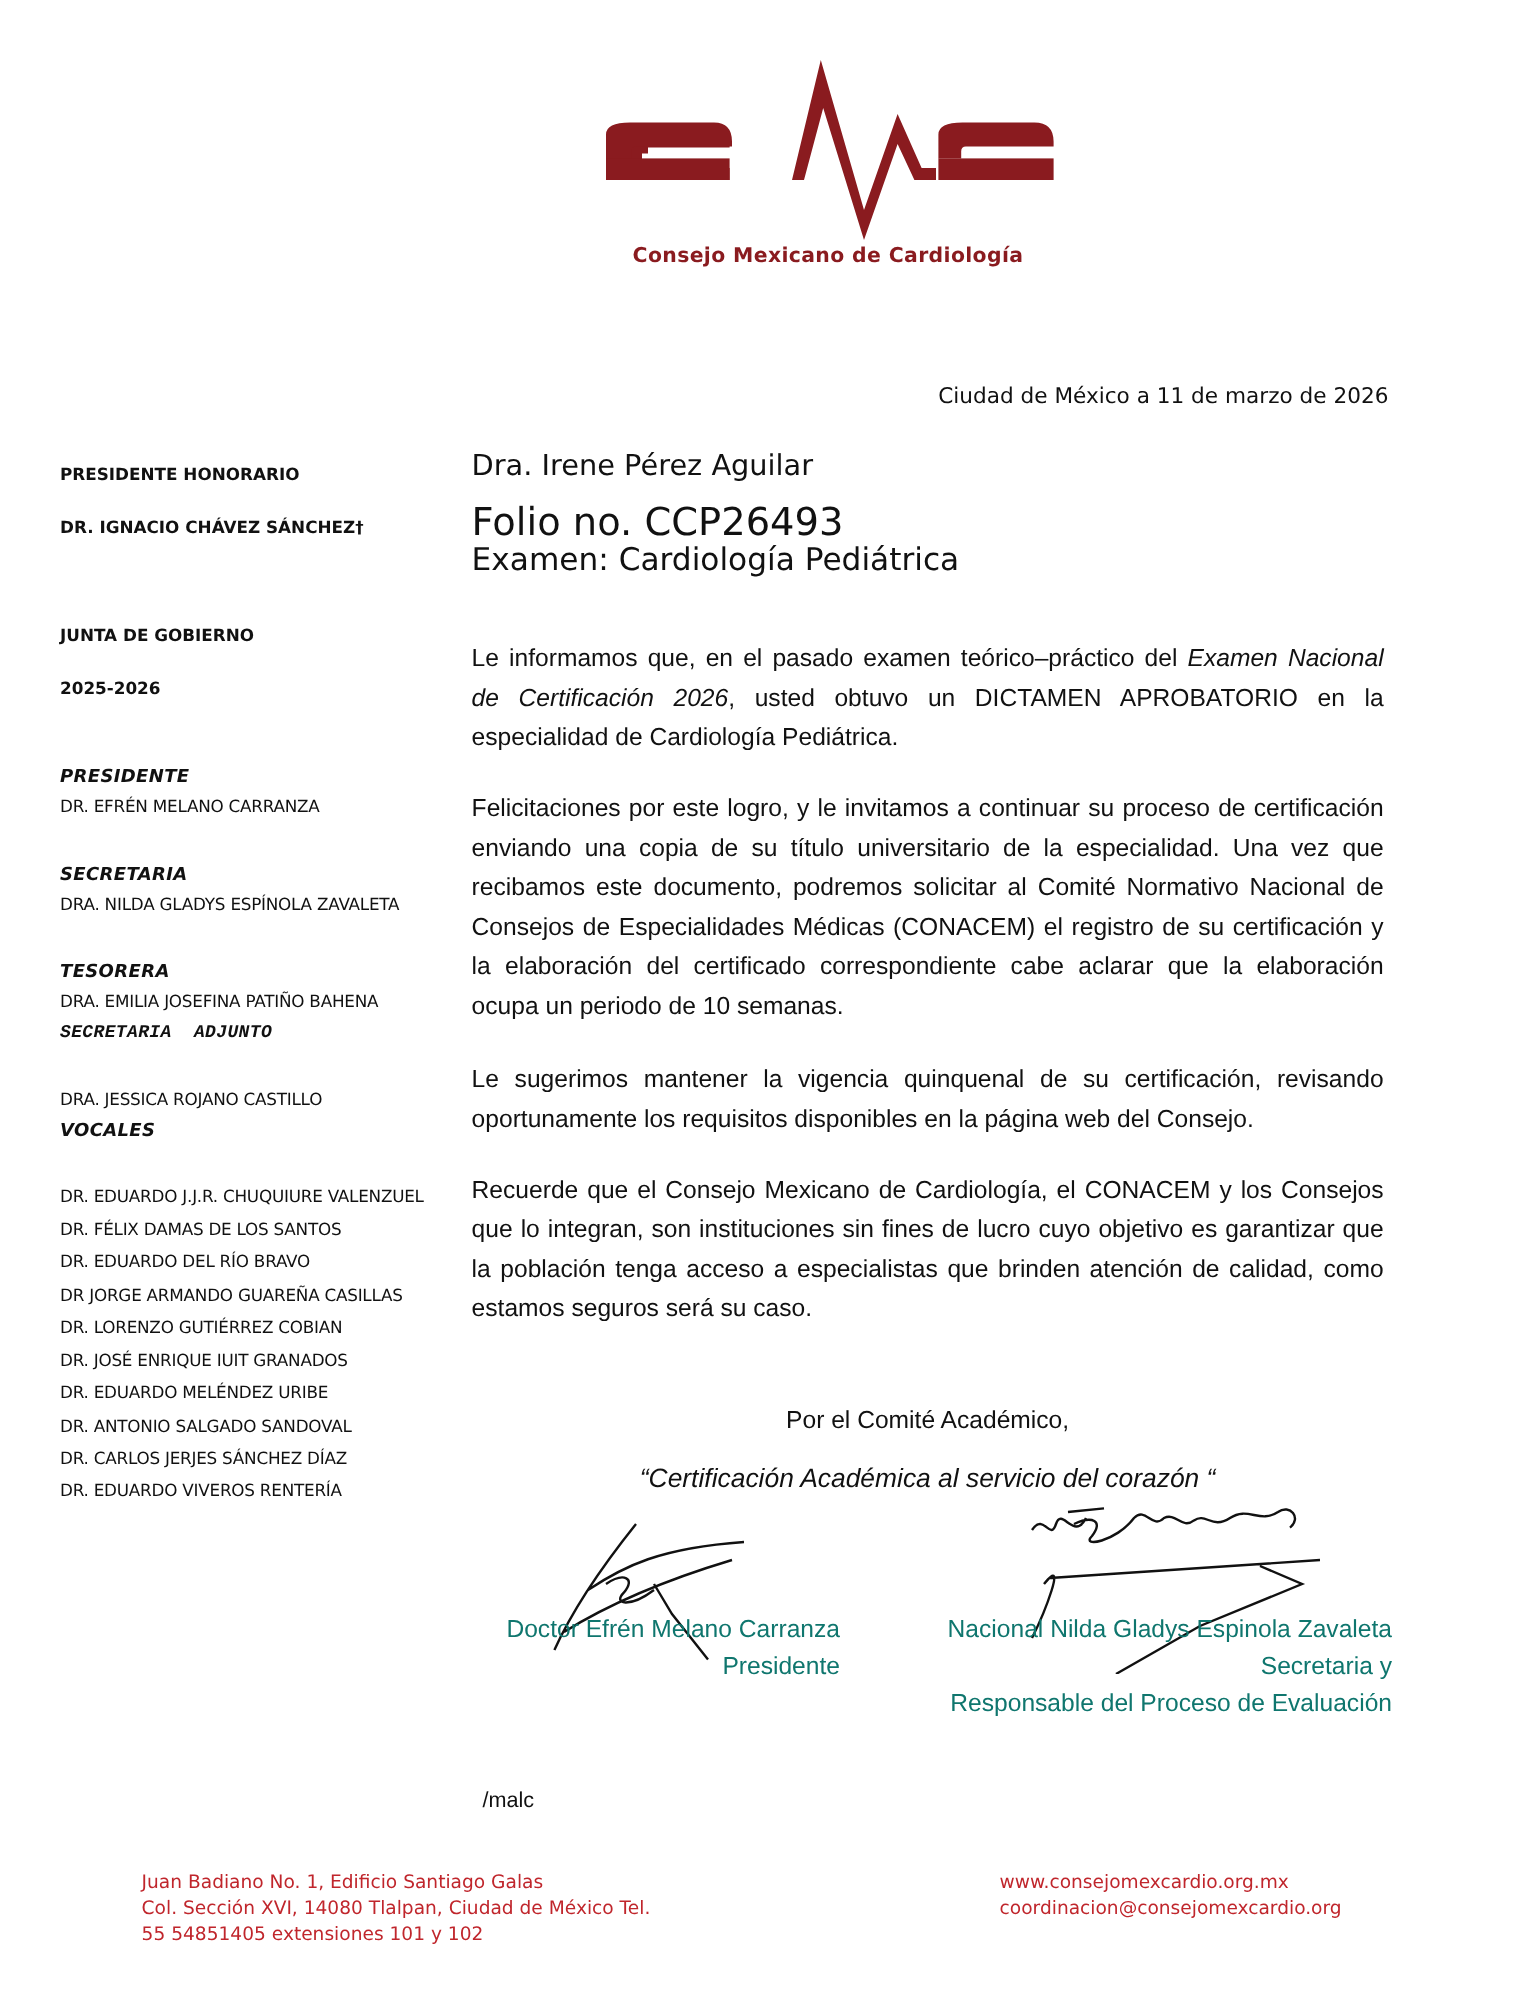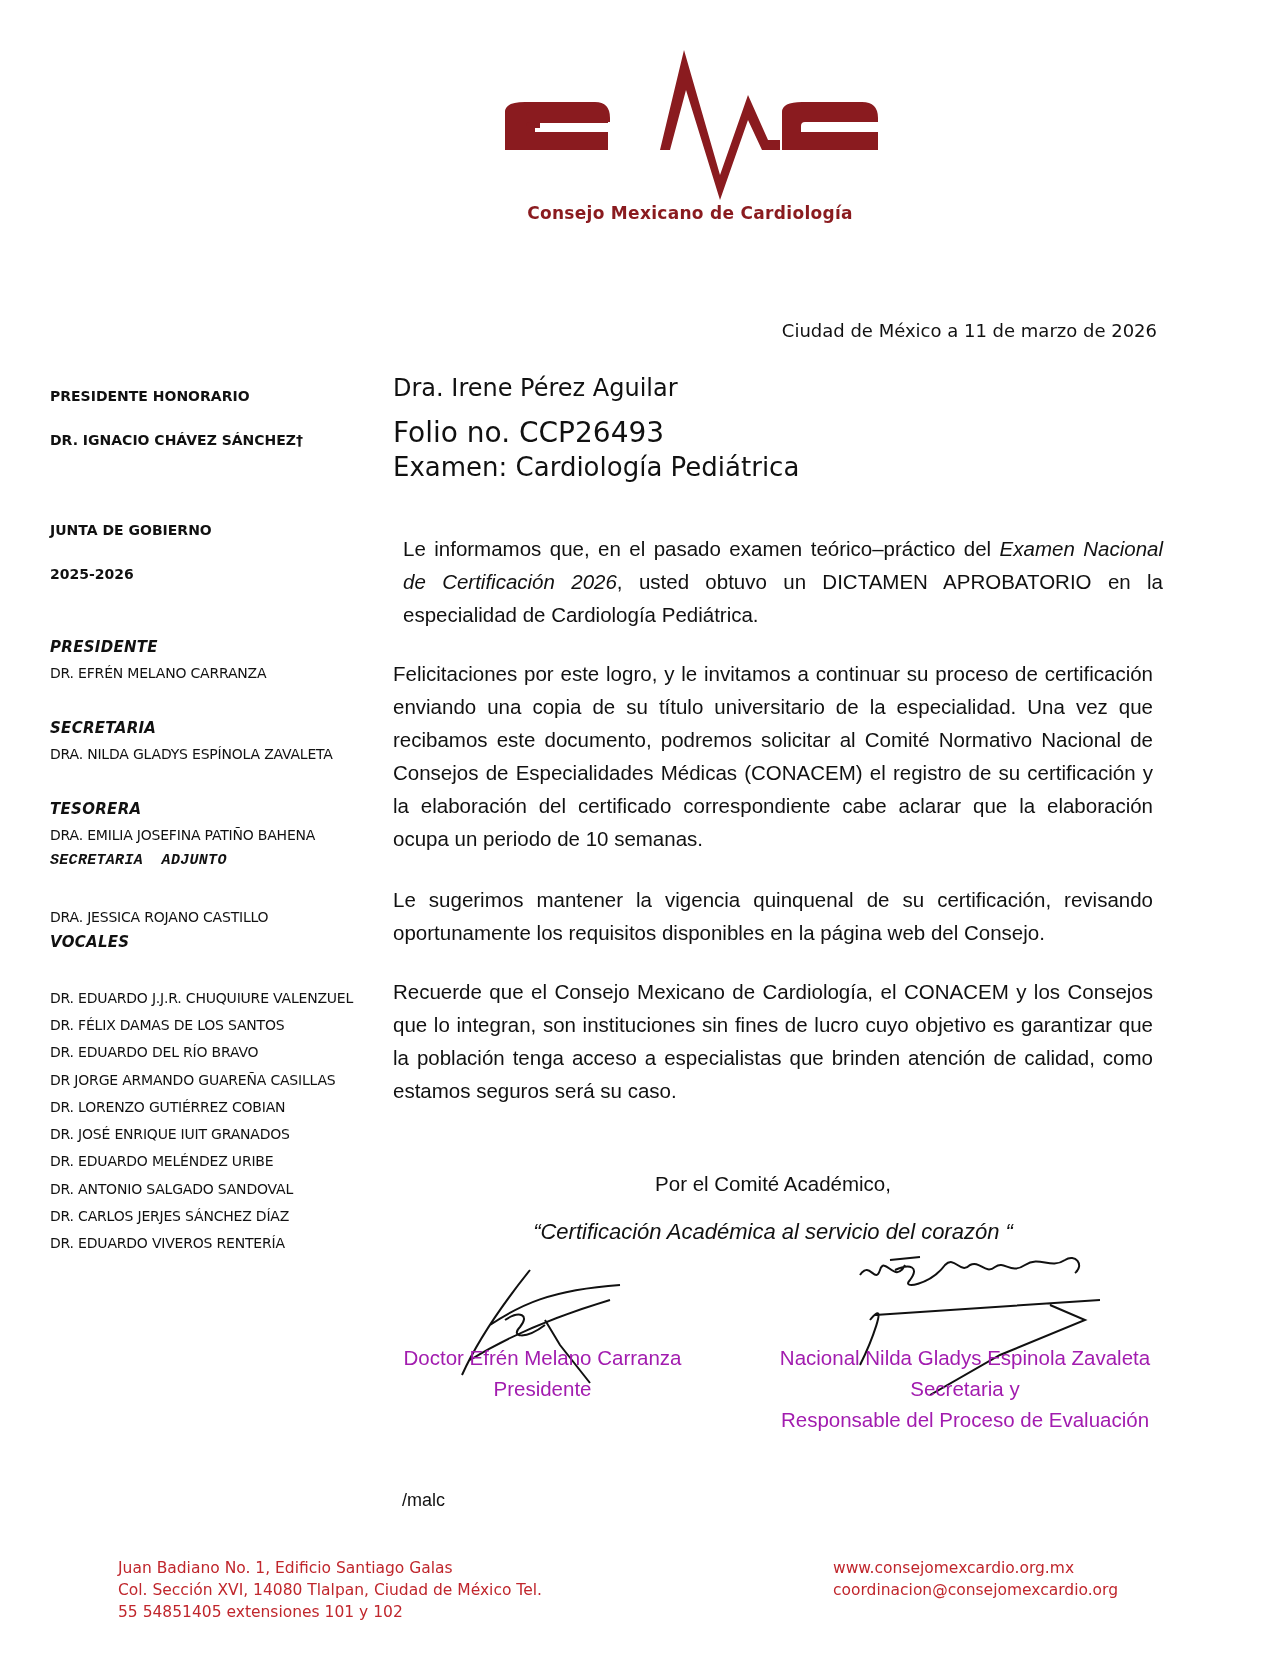--- a/index.html
+++ b/index.html
@@ -10,35 +10,35 @@
   .date { position:absolute; right:123px; top:320px; font-family:"DejaVu Sans", sans-serif; font-size:18px; color:#111; }
 
   .sidebar { position:absolute; left:50px; top:0; width:320px; font-family:"DejaVu Sans", sans-serif; font-size:14px; color:#111; }
   .sb { position:absolute; left:0; white-space:nowrap; }
   .sb-b { font-weight:bold; font-size:14px; }
   .sb-bi { font-weight:bold; font-style:italic; font-size:15px; letter-spacing:0.3px; }
   .sb-n { font-size:14px; letter-spacing:-0.2px; }
 
   .recipient { position:absolute; left:393px; top:374px; font-family:"DejaVu Sans", sans-serif; color:#111; }
   .recipient .r1 { font-size:24px; position:absolute; top:0; white-space:nowrap; }
-  .recipient .r2 { font-size:28px; position:absolute; top:42px; white-space:nowrap; }
+  .recipient .r2 { font-size:32px; position:absolute; top:42px; white-space:nowrap; }
   .recipient .r3 { font-size:26px; position:absolute; top:78px; white-space:nowrap; }
 
   .body { position:absolute; left:393px; width:760px; font-family:"Liberation Sans", sans-serif; font-size:20.5px; line-height:33px; color:#111; }
   .body p { margin:0; text-align:justify; }
   .p1 { position:absolute; top:532px; }
   .p2 { position:absolute; top:657px; }
   .p3 { position:absolute; top:883px; }
   .p4 { position:absolute; top:975px; }
 
   .closing { position:absolute; left:393px; width:760px; text-align:center; font-family:"Liberation Sans", sans-serif; font-size:20.5px; color:#111; }
   .closing-1 { top:1172px; }
   .motto { position:absolute; left:393px; width:760px; top:1219px; text-align:center; font-style:italic; font-family:"Liberation Sans", sans-serif; font-size:22px; color:#111; }
 
-  .sig { position:absolute; font-family:"Liberation Sans", sans-serif; font-size:20.5px; line-height:31px; text-align:center; color:#a21caf; }
+  .sig { position:absolute; font-family:"Liberation Sans", sans-serif; font-size:20.5px; line-height:31px; text-align:right; color:#0f766e; }
   .sig-left { left:385px; top:1342px; width:315px; }
   .sig-right { left:770px; top:1342px; width:390px; }
   .sig-svg { position:absolute; }
 
   .initials { position:absolute; left:402px; top:1490px; font-family:"Liberation Sans", sans-serif; font-size:18px; color:#111; }
 
   .footer { position:absolute; font-family:"DejaVu Sans", sans-serif; font-size:15.5px; line-height:22px; color:#c0262c; }
   .footer-left { left:118px; top:1557px; }
   .footer-right { left:833px; top:1557px; }
 </style>
@@ -90,21 +90,21 @@
   <div class="sb sb-n" style="top:1235px;">DR. EDUARDO VIVEROS RENTERÍA</div>
 </div>
 
 <div class="recipient">
   <div class="r1">Dra. Irene Pérez Aguilar</div>
   <div class="r2">Folio no. CCP26493</div>
   <div class="r3">Examen: Cardiología Pediátrica</div>
 </div>
 
 <div class="body" style="top:0;">
-  <p class="p1" style="width:760px;margin-left:10px;"><span>Le informamos que, en el pasado examen teórico–práctico del </span><i>Examen Nacional de Certificación 2026</i><span>, usted obtuvo un DICTAMEN APROBATORIO en la especialidad de Cardiología Pediátrica.</span></p>
+  <p class="p1" style="width:760px;"><span>Le informamos que, en el pasado examen teórico–práctico del </span><i>Examen Nacional de Certificación 2026</i><span>, usted obtuvo un DICTAMEN APROBATORIO en la especialidad de Cardiología Pediátrica.</span></p>
   <p class="p2" style="width:760px;">Felicitaciones por este logro, y le invitamos a continuar su proceso de certificación enviando una copia de su título universitario de la especialidad. Una vez que recibamos este documento, podremos solicitar al Comité Normativo Nacional de Consejos de Especialidades Médicas (CONACEM) el registro de su certificación y la elaboración del certificado correspondiente cabe aclarar que la elaboración ocupa un periodo de 10 semanas.</p>
   <p class="p3" style="width:760px;">Le sugerimos mantener la vigencia quinquenal de su certificación, revisando oportunamente los requisitos disponibles en la página web del Consejo.</p>
   <p class="p4" style="width:760px;">Recuerde que el Consejo Mexicano de Cardiología, el CONACEM y los Consejos que lo integran, son instituciones sin fines de lucro cuyo objetivo es garantizar que la población tenga acceso a especialistas que brinden atención de calidad, como estamos seguros será su caso.</p>
 </div>
 
 <div class="closing closing-1">Por el Comité Académico,</div>
 <div class="motto">“Certificación Académica al servicio del corazón “</div>
 
 <svg class="sig-svg" style="left:450px; top:1265px;" width="180" height="120">
   <path d="M80,5 C60,30 30,70 12,110 M40,60 C70,40 100,25 170,20 M55,55 C70,45 80,50 70,62 C60,72 75,75 95,60 M20,95 C60,70 110,50 160,35 M95,55 L110,80 L140,118" stroke="#111" stroke-width="2" fill="none"></path>

